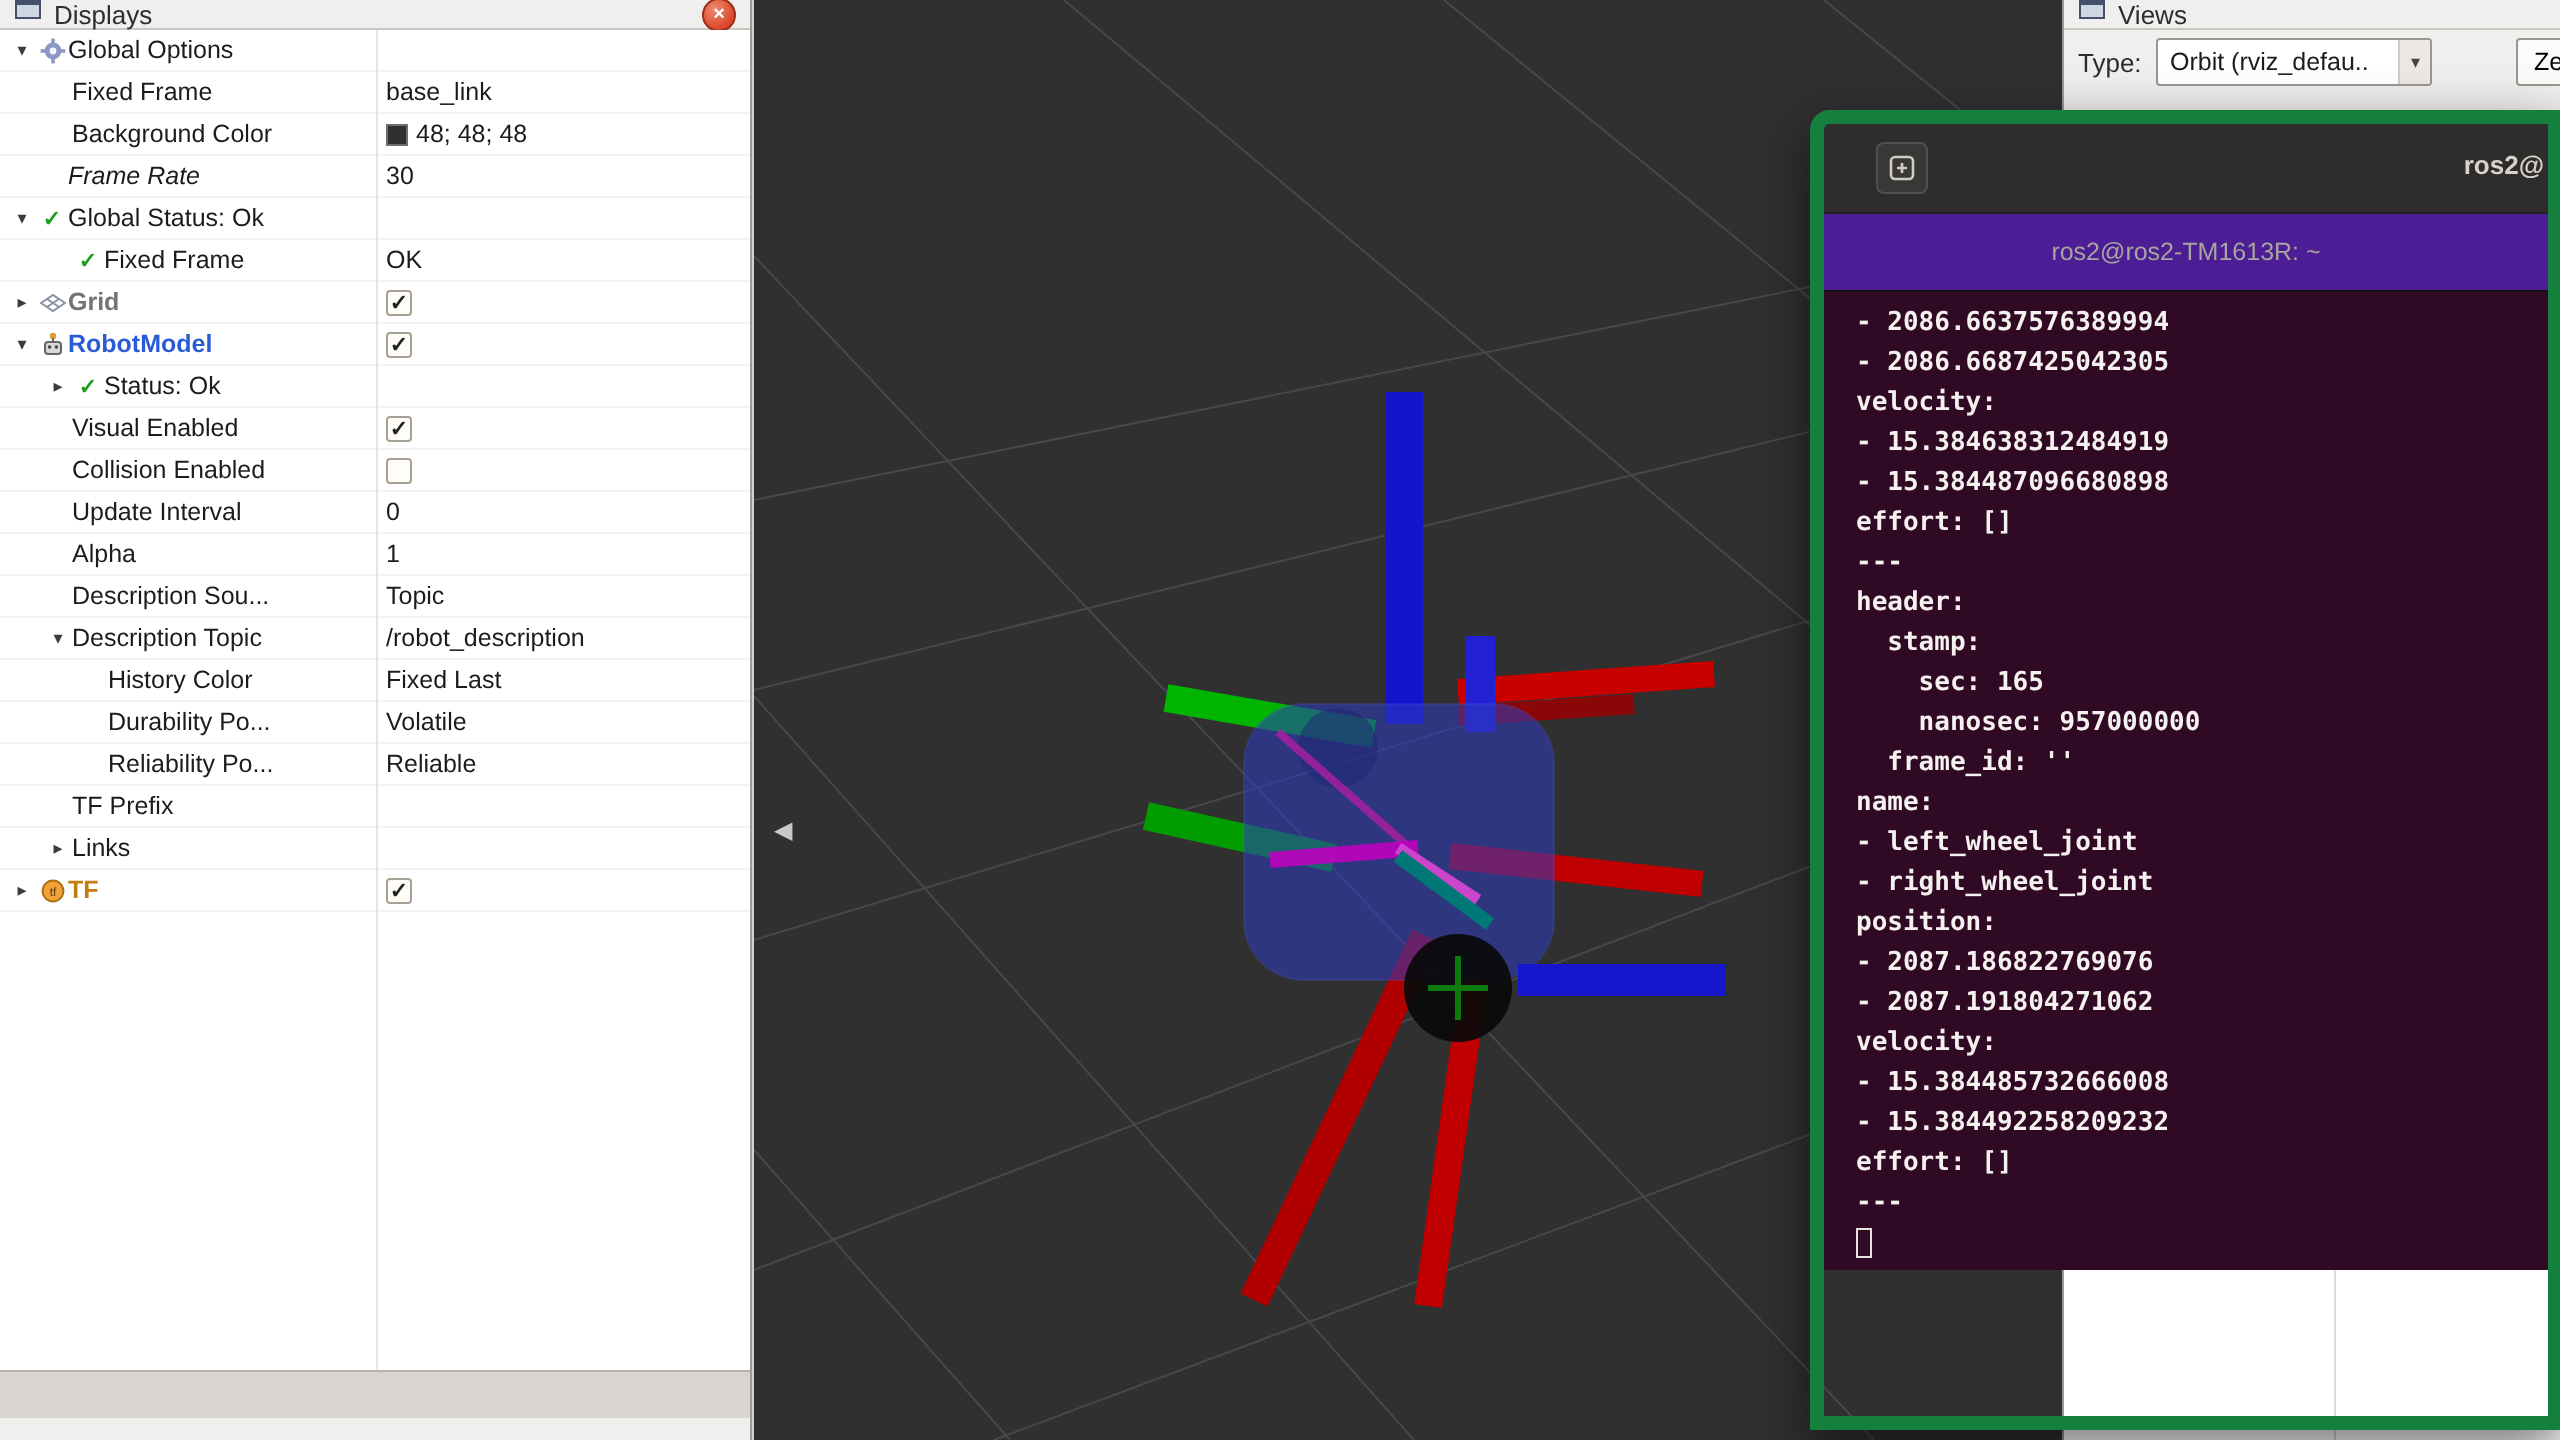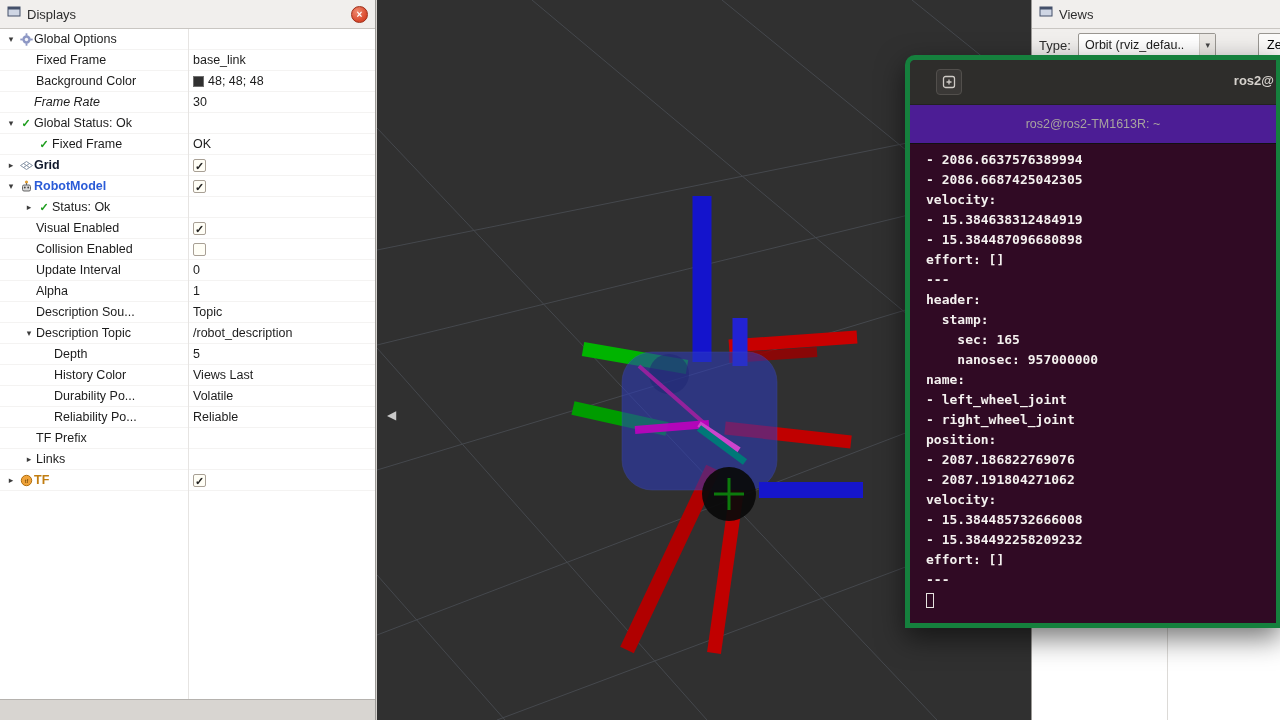--- a/index.html
+++ b/index.html
@@ -2,21 +2,21 @@
 <html><head>
 <meta charset="utf-8">
 <style>
   html,body{margin:0;padding:0;}
   body{position:relative;width:1280px;height:720px;overflow:hidden;background:#d4d1cd;
        font-family:"Liberation Sans",sans-serif;}
 
   
   .displays-panel{position:absolute;left:0;top:0;width:376px;height:720px;background:#f1efed;
                   border-right:1px solid #9c9a97;box-sizing:border-box;}
-  .panel-titlebar{height:29px;display:flex;align-items:center;padding:0 7px;background:#f1efed;
+  .panel-titlebar{height:15px;display:flex;align-items:center;padding:0 7px;background:#f1efed;
                   border-bottom:1px solid #c9c6c2;font-size:13px;color:#2d2d2d;box-sizing:border-box;}
   .panel-title{flex:1;margin-left:6px;}
   .close-btn{width:17px;height:17px;border-radius:50%;
              background:radial-gradient(circle at 35% 30%, #ef8a70, #d9472b 70%);
              border:1px solid #9c2c16;color:#fff;font-size:10px;line-height:15px;text-align:center;
              font-weight:bold;box-sizing:border-box;}
   .tree{position:relative;background:#fff;height:670px;overflow:hidden;}
   .tree-vline{position:absolute;left:188px;top:0;bottom:0;width:1px;background:#e6e4e2;}
   .tree-row{display:flex;height:21px;align-items:center;border-bottom:1px solid #f4f3f2;box-sizing:border-box;}
   .row-left{width:188px;flex:none;display:flex;align-items:center;overflow:hidden;white-space:nowrap;box-sizing:border-box;}
@@ -44,22 +44,22 @@
   .type-select-text{padding-left:6px;white-space:nowrap;}
   .type-caret{margin-left:auto;padding:0 5px;font-size:9px;color:#444;border-left:1px solid #d0cdc8;
               height:100%;display:flex;align-items:center;background:#ece9e5;}
   .zero-btn{position:absolute;left:226px;top:4px;width:56px;height:24px;background:#fcfbfa;
             border:1px solid #9a9792;border-radius:2px;font-size:12.5px;display:flex;align-items:center;
             padding-left:8px;box-sizing:border-box;overflow:hidden;white-space:nowrap;}
   .views-list{position:absolute;top:60px;left:0;right:0;bottom:0;background:#fff;border-top:1px solid #c9c6c2;}
   .views-divider{position:absolute;left:135px;top:0;bottom:0;width:1px;background:#dcdad7;}
 
   
-  .terminal{position:absolute;left:905px;top:55px;width:376px;height:573px;border-radius:10px 0 0 0;
-            overflow:hidden;box-shadow:0 10px 28px rgba(0,0,0,.55);z-index:10;border:5px solid #15803d;box-sizing:border-box;}
+  .terminal{position:absolute;left:905px;top:55px;width:376px;height:660px;border-radius:10px 0 0 0;
+            overflow:hidden;box-shadow:0 10px 28px rgba(0,0,0,.55);z-index:10;border:7px solid #15803d;box-sizing:border-box;}
   .term-titlebar{height:44px;background:#2e2d2b;position:relative;border-bottom:1px solid #222;}
   .newtab-btn{position:absolute;left:26px;top:9px;width:26px;height:26px;border:1px solid #524f4c;border-radius:4px;
               background:#3a3836;display:flex;align-items:center;justify-content:center;box-sizing:border-box;}
   .term-title{position:absolute;right:2px;top:13px;font-size:13px;font-weight:bold;color:#d6d2cd;white-space:nowrap;}
   .term-tabbar{height:38px;background:#4c1d95;display:flex;align-items:center;justify-content:center;border-bottom:1px solid #111;}
   .term-tab-title{font-size:12.5px;color:#a8a49f;white-space:nowrap;}
   .term-body{height:489px;background:#300a24;padding:6px 0 0 16px;font-family:"DejaVu Sans Mono",monospace;
              font-size:13px;line-height:20px;color:#f4f1ef;font-weight:bold;box-sizing:border-box;}
   .term-line{white-space:pre;height:20px;}
   .term-cursor{display:inline-block;width:8px;height:15px;border:1px solid #e6e3df;vertical-align:middle;box-sizing:border-box;}
@@ -147,21 +147,21 @@
       </div>
       <div class="tree-row">
         <div class="row-left" style="padding-left: 4px;">
           <span class="expander">▸</span>
           <span class="tree-icon">
             <svg width="13" height="13" viewBox="0 0 13 13" fill="none" stroke="#8593a5">
               <path d="M0.5 6.5 L6.5 2.5 L12.5 6.5 L6.5 10.5 Z"></path>
               <path d="M3.5 4.5 L9.5 8.5 M9.5 4.5 L3.5 8.5"></path>
             </svg>
           </span>
-          <span class="row-label" style="color: #0f172a; font-weight: bold;">Grid</span>
+          <span class="row-label" style="color: #737373; font-weight: bold;">Grid</span>
         </div>
         <div class="row-right">
           <span class="checkbox">✓</span>
         </div>
       </div>
       <div class="tree-row">
         <div class="row-left" style="padding-left: 4px;">
           <span class="expander">▾</span>
           <span class="tree-icon">
             <svg width="13" height="13" viewBox="0 0 13 13">
@@ -236,33 +236,24 @@
           <span class="expander">▾</span>
           <span class="row-label">Description Topic</span>
         </div>
         <div class="row-right">
           <span>/robot_description</span>
         </div>
       </div>
       <div class="tree-row">
         <div class="row-left" style="padding-left: 40px;">
           <span class="expander"></span>
-          <span class="row-label">Depth</span>
-        </div>
-        <div class="row-right">
-          <span>5</span>
-        </div>
-      </div>
-      <div class="tree-row">
-        <div class="row-left" style="padding-left: 40px;">
-          <span class="expander"></span>
           <span class="row-label">History Color</span>
         </div>
         <div class="row-right">
-          <span>Views Last</span>
+          <span>Fixed Last</span>
         </div>
       </div>
       <div class="tree-row">
         <div class="row-left" style="padding-left: 40px;">
           <span class="expander"></span>
           <span class="row-label">Durability Po...</span>
         </div>
         <div class="row-right">
           <span>Volatile</span>
         </div>
@@ -393,20 +384,21 @@
       <div class="term-line">- 2086.6687425042305</div>
       <div class="term-line">velocity:</div>
       <div class="term-line">- 15.384638312484919</div>
       <div class="term-line">- 15.384487096680898</div>
       <div class="term-line">effort: []</div>
       <div class="term-line">---</div>
       <div class="term-line">header:</div>
       <div class="term-line">  stamp:</div>
       <div class="term-line">    sec: 165</div>
       <div class="term-line">    nanosec: 957000000</div>
+      <div class="term-line">  frame_id: ''</div>
       <div class="term-line">name:</div>
       <div class="term-line">- left_wheel_joint</div>
       <div class="term-line">- right_wheel_joint</div>
       <div class="term-line">position:</div>
       <div class="term-line">- 2087.186822769076</div>
       <div class="term-line">- 2087.191804271062</div>
       <div class="term-line">velocity:</div>
       <div class="term-line">- 15.384485732666008</div>
       <div class="term-line">- 15.384492258209232</div>
       <div class="term-line">effort: []</div>

